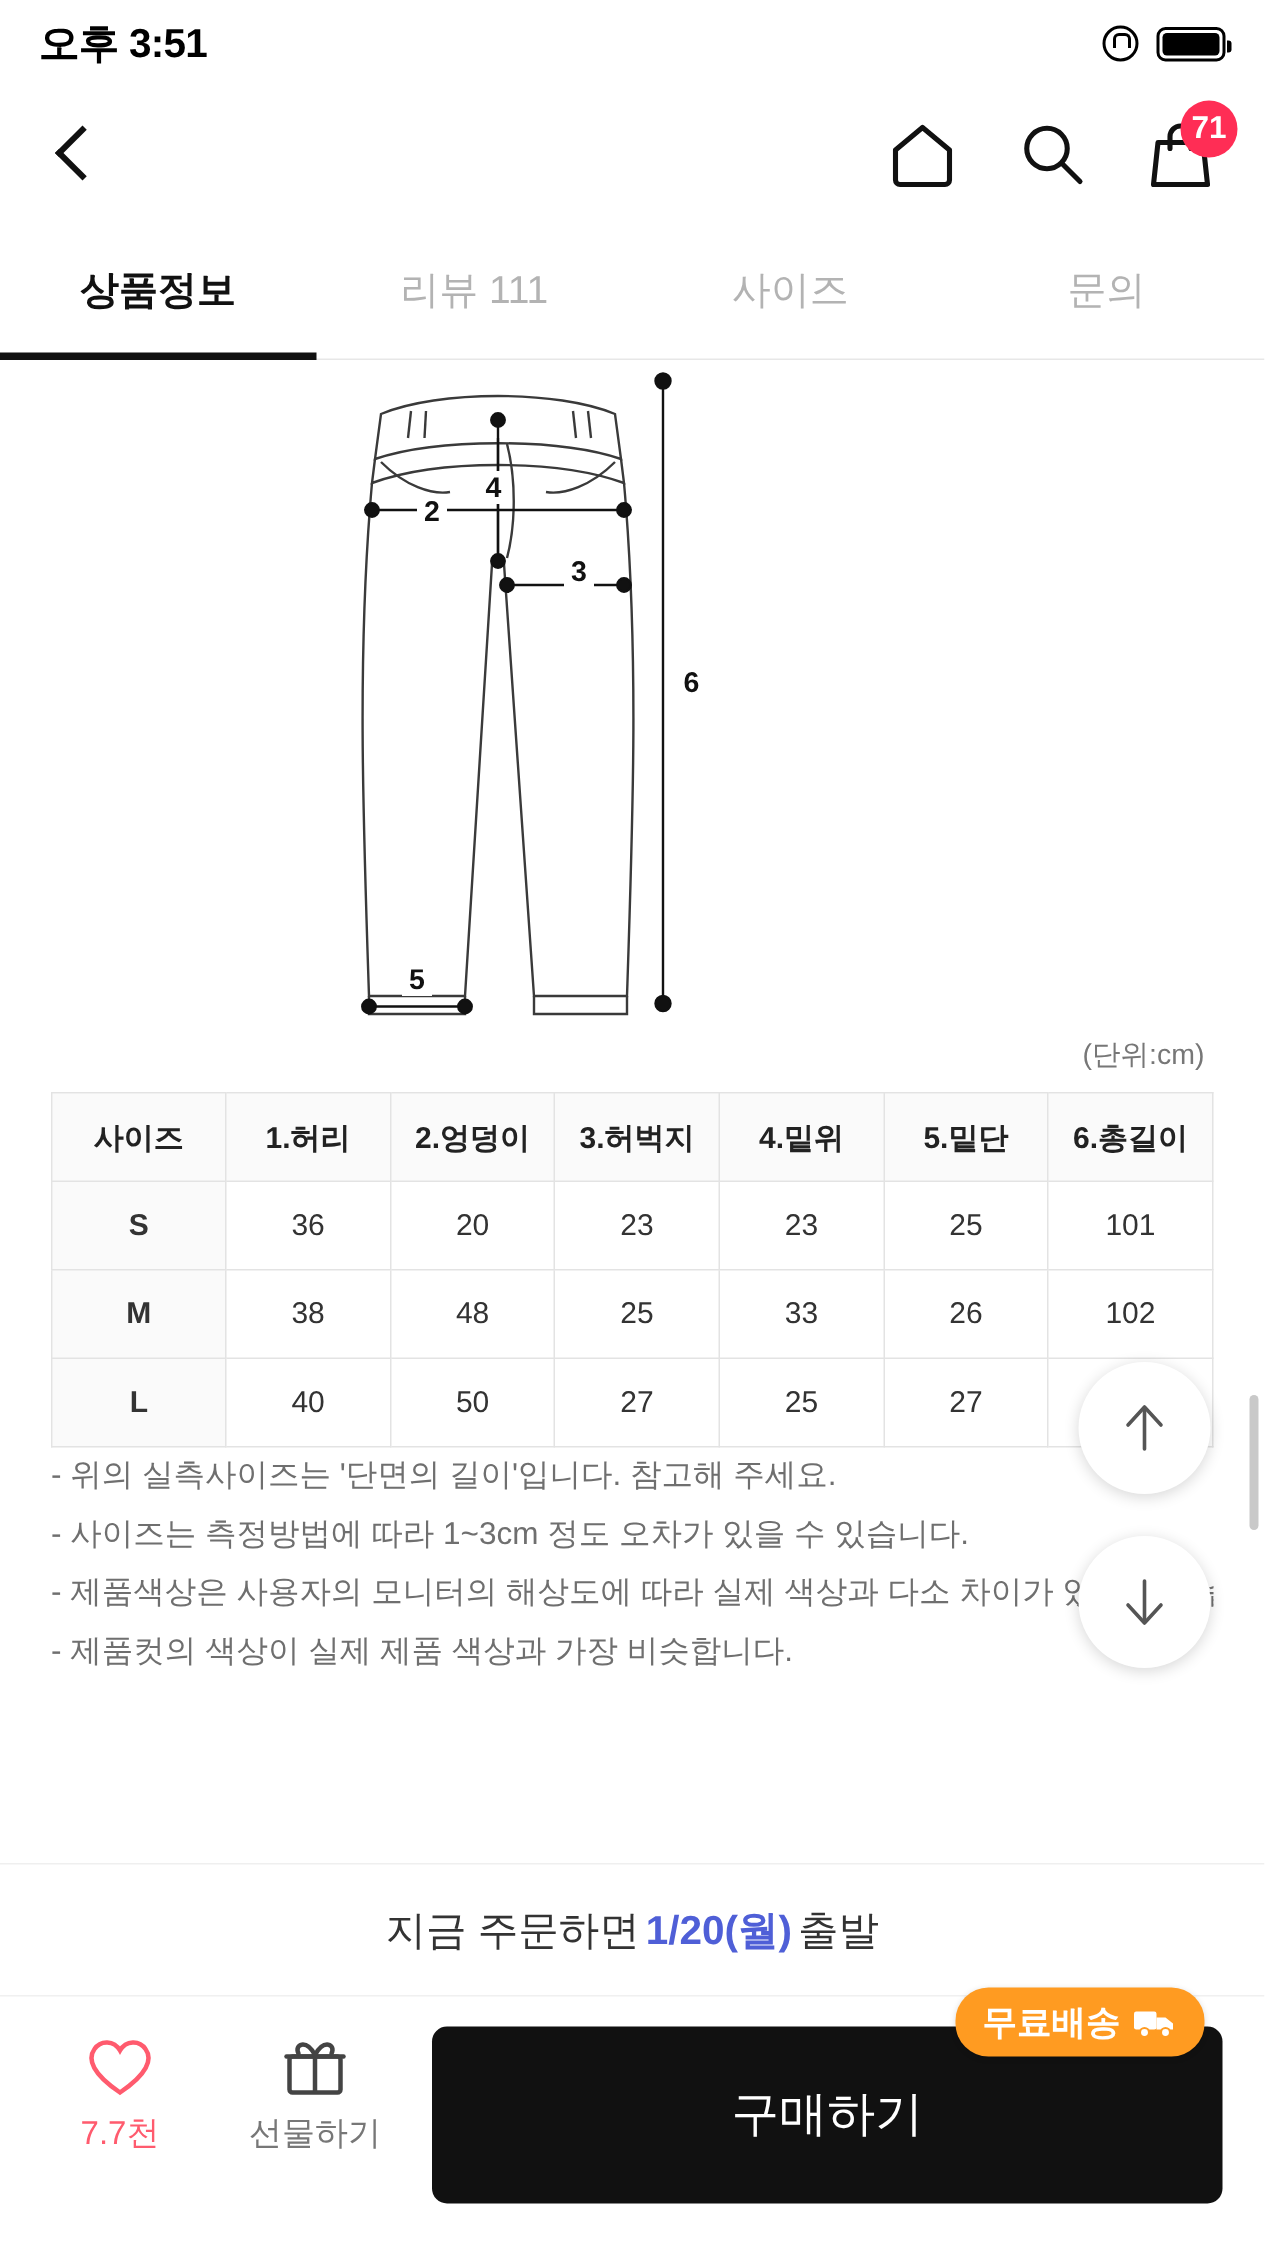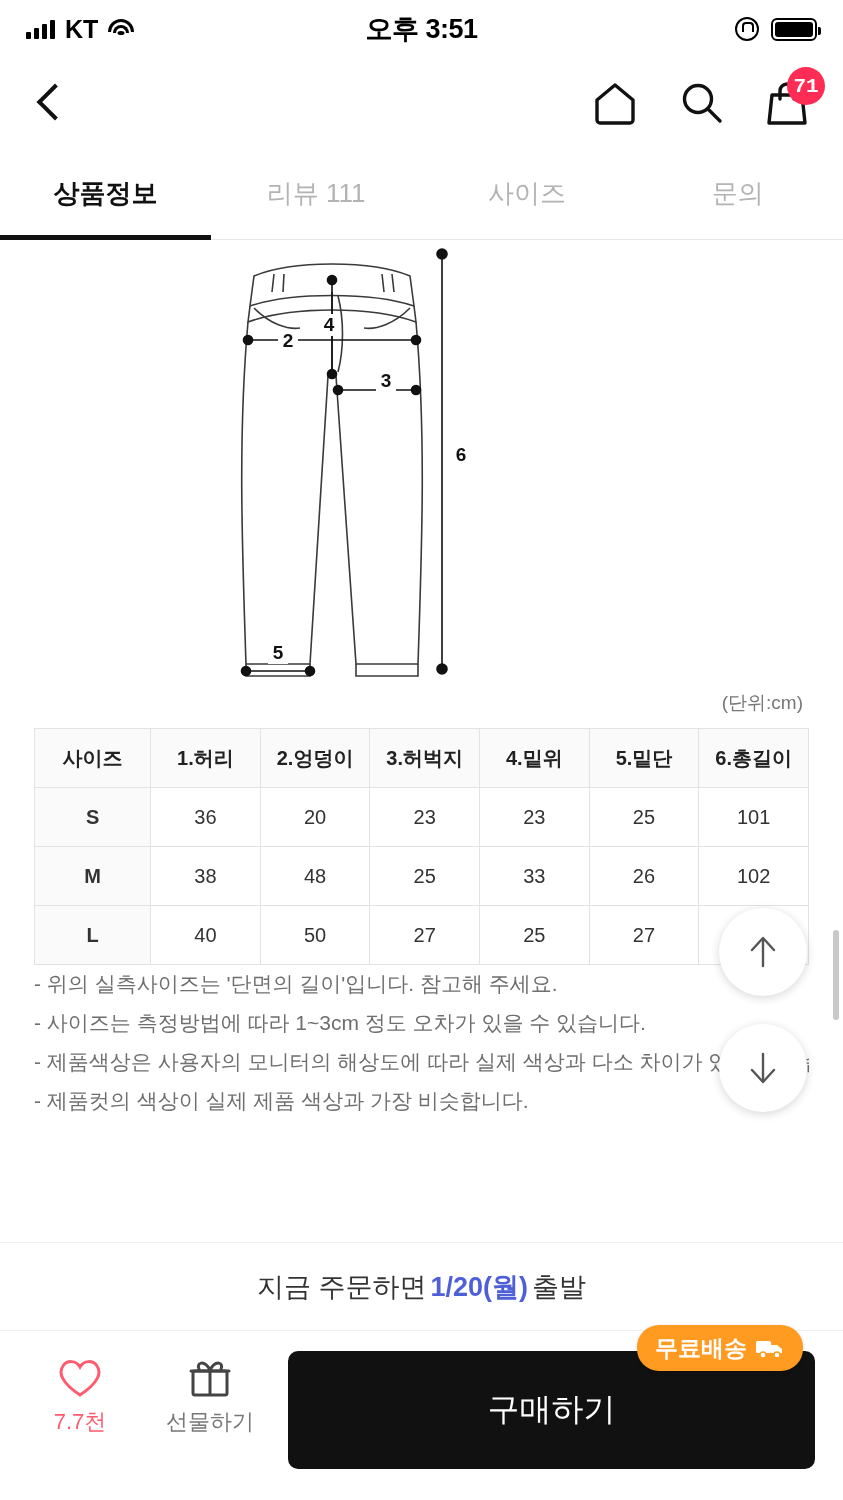--- a/index.html
+++ b/index.html
@@ -67,21 +67,20 @@
   .nav-icons { display: flex; align-items: center; gap: 34px; }
   .icon-btn { width: 52px; height: 52px; position: relative; cursor: pointer; }
   .cart-wrap { position: relative; }
   .badge {
     position: absolute; top: -10px; right: -12px;
     min-width: 38px; height: 38px; border-radius: 19px;
     background: #ff2d55; color: #fff;
     font-size: 21px; font-weight: bold;
     display: flex; align-items: center; justify-content: center;
     padding: 0 6px;
-    font-family: Liberation Mono, monospace;
   }
 
   
   .tabs {
     display: flex;
     height: 92px;
     border-bottom: 1px solid #e7e7e7;
     flex: 0 0 auto;
   }
   .tab {
@@ -222,34 +221,20 @@
     font-size: 23px; font-weight: bold;
     box-shadow: 0 1px 4px rgba(0,0,0,0.15);
   }
 </style>
 </head>
 <body>
 
 <div class="phone">
 
   <div class="statusbar">
-    <div class="sb-left">
-      <span class="bars">
-          <i></i>
-          <i></i>
-          <i></i>
-          <i></i>
-        </span>
-      <span class="carrier">KT</span>
-      <span class="wifi">
-        <span class="w1"></span>
-          <span class="w2"></span>
-          <span class="w3"></span>
-      </span>
-    </div>
     <div class="sb-center">오후 3:51</div>
     <div class="sb-right">
       <span class="lock-ic"></span>
       <span class="batt">
           <i></i>
         </span>
     </div>
   </div>
 
   <div class="navbar">

